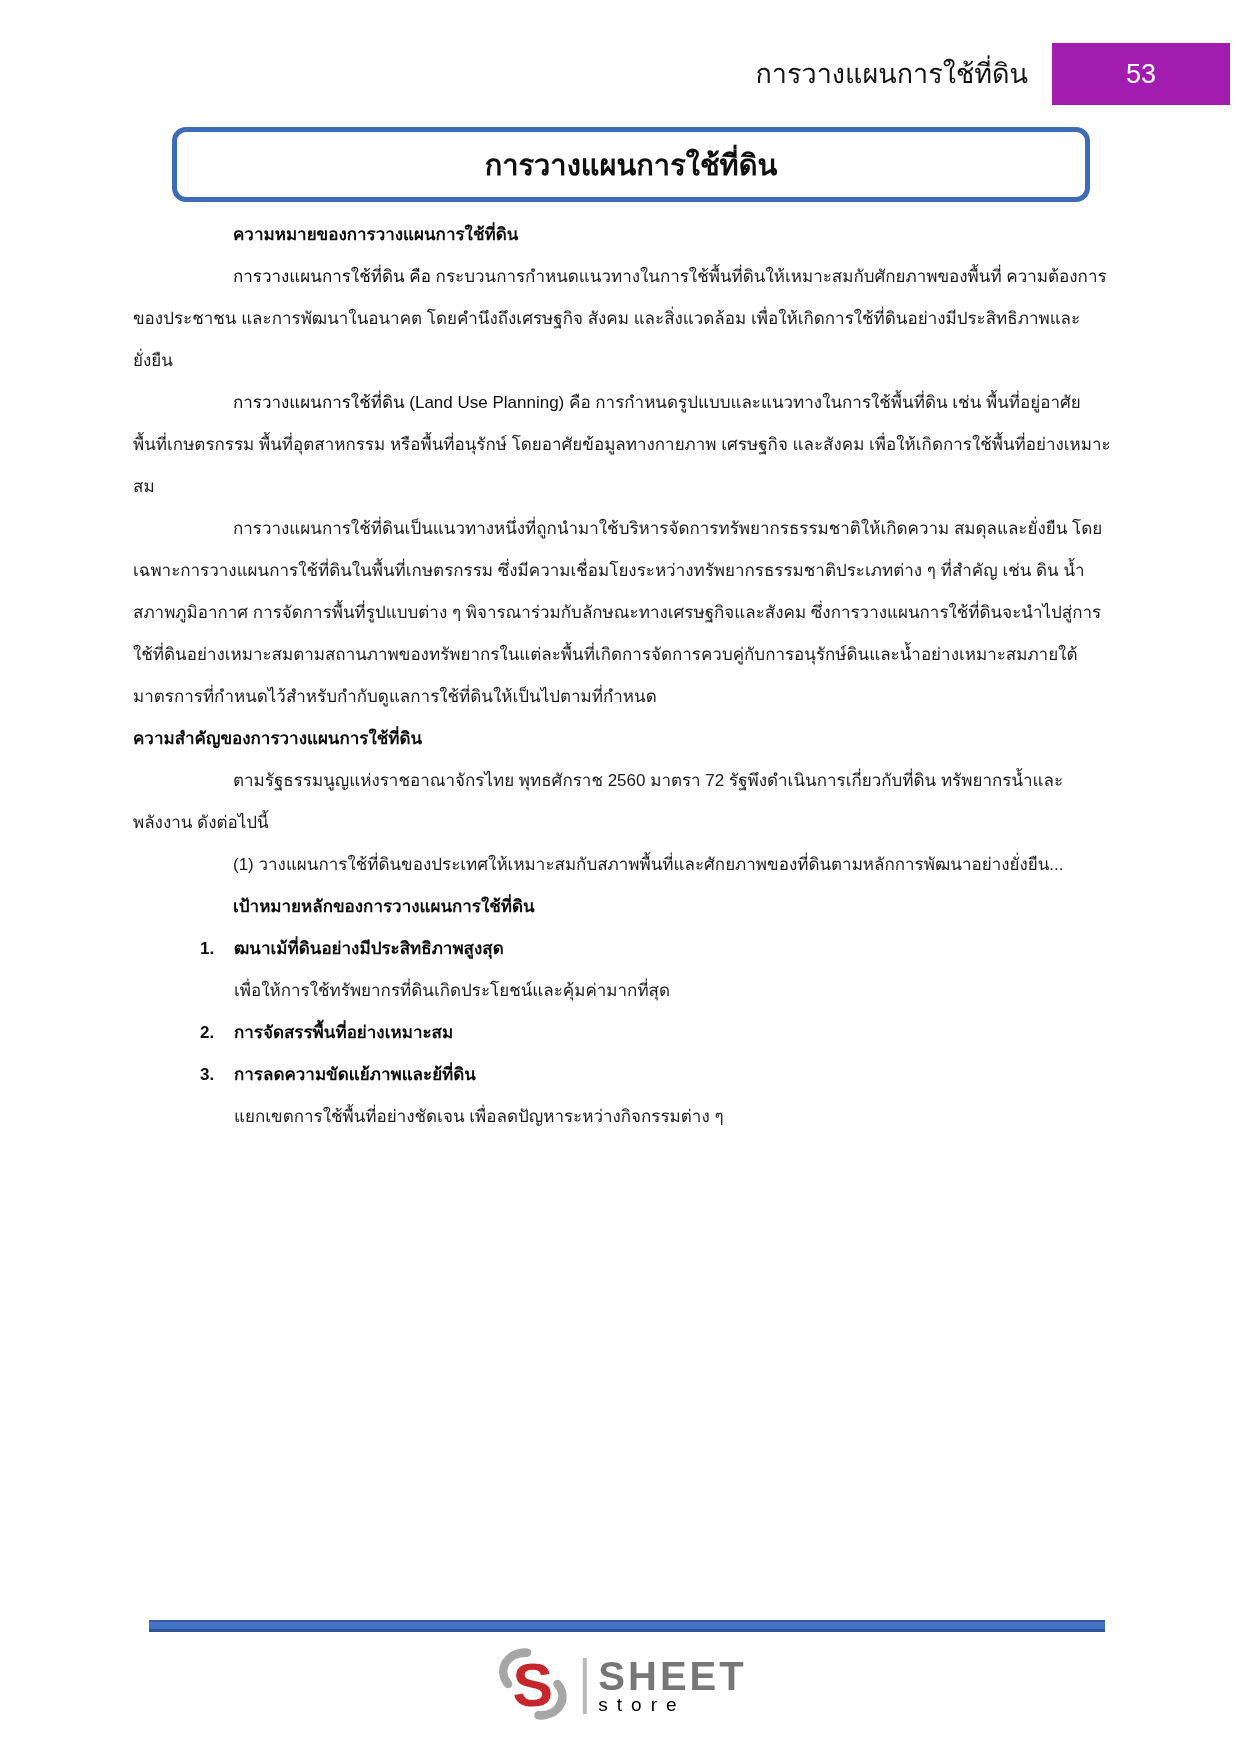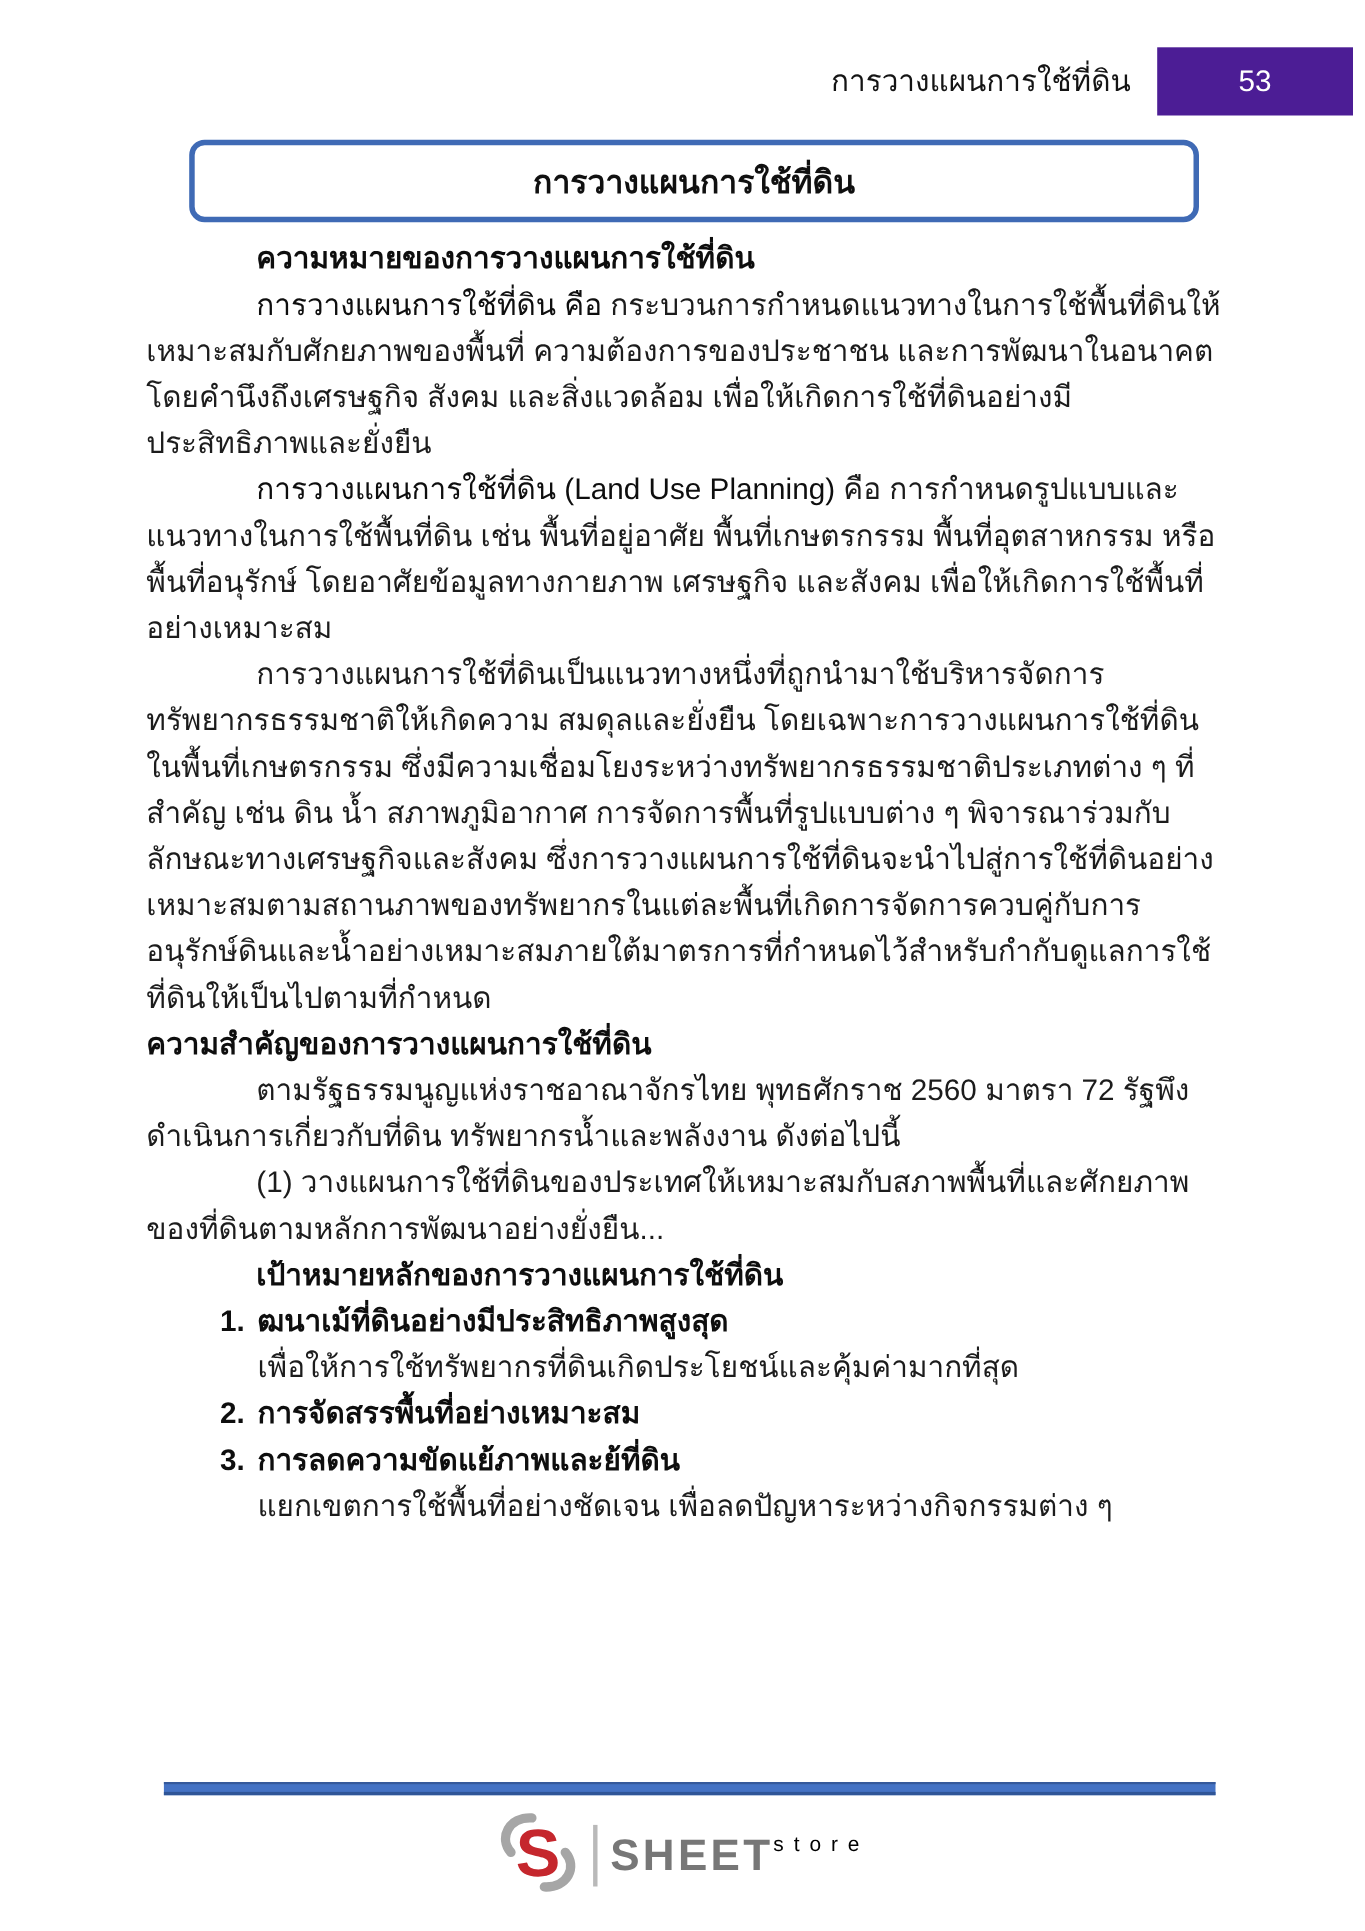--- a/index.html
+++ b/index.html
@@ -10,39 +10,39 @@
     color: #1c1c1c; overflow: hidden;
   }
 
   
   .running-head {
     position: absolute; top: 52px; right: 213px;
     font-size: 27px; color: #141414; white-space: nowrap;
   }
   .page-badge {
     position: absolute; top: 43px; left: 1052px;
-    width: 178px; height: 62px; background: #4c1d95; color: #ffffff;
+    width: 178px; height: 62px; background: #a21caf; color: #ffffff;
     display: flex; align-items: center; justify-content: center;
     font-size: 27px;
   }
 
   
   .title-box {
     position: absolute; top: 127px; left: 172px;
     width: 918px; height: 75px;
     border: 5px solid #3f6ab5; border-radius: 14px;
     display: flex; align-items: center; justify-content: center;
     font-size: 29px; font-weight: bold; color: #101010;
     background: #ffffff;
   }
 
   
   .content {
     position: absolute; top: 214px; left: 133px; width: 978px;
-    font-size: 27px; line-height: 42px; color: #1c1c1c;
+    font-size: 17px; line-height: 42px; color: #1c1c1c;
   }
   .indent { text-indent: 100px; }
   .bold { font-weight: normal; color: #0e0e0e; }
   .heading { font-weight: bold; color: #0e0e0e; }
   .heading.indent { text-indent: 100px; }
 
   .goal .goal-line { }
   .goal-num {
     display: inline-block; margin-left: 67px; width: 34px;
     font-weight: bold; color: #0e0e0e;
@@ -56,21 +56,21 @@
     width: 956px; height: 12px;
     background: #4472c4;
     border-top: 2px solid #35599b; border-bottom: 3px solid #2f5597;
   }
   .logo {
     position: absolute; top: 1646px; left: 50%;
     transform: translateX(-50%);
     display: flex; align-items: center; gap: 12px;
   }
   .logo-divider { width: 4px; height: 56px; background: #b9b9b9; }
-  .logo-text-col { display: flex; flex-direction: row; justify-content: center; }
+  .logo-text-col { display: flex; flex-direction: column; justify-content: center; }
   .logo-name {
     font-size: 40px; font-weight: bold; color: #777777;
     letter-spacing: 3px; line-height: 38px;
   }
   .logo-sub {
     font-size: 19px; color: #000000; letter-spacing: 9px; line-height: 20px;
   }
 </style>
 </head>
 <body>

